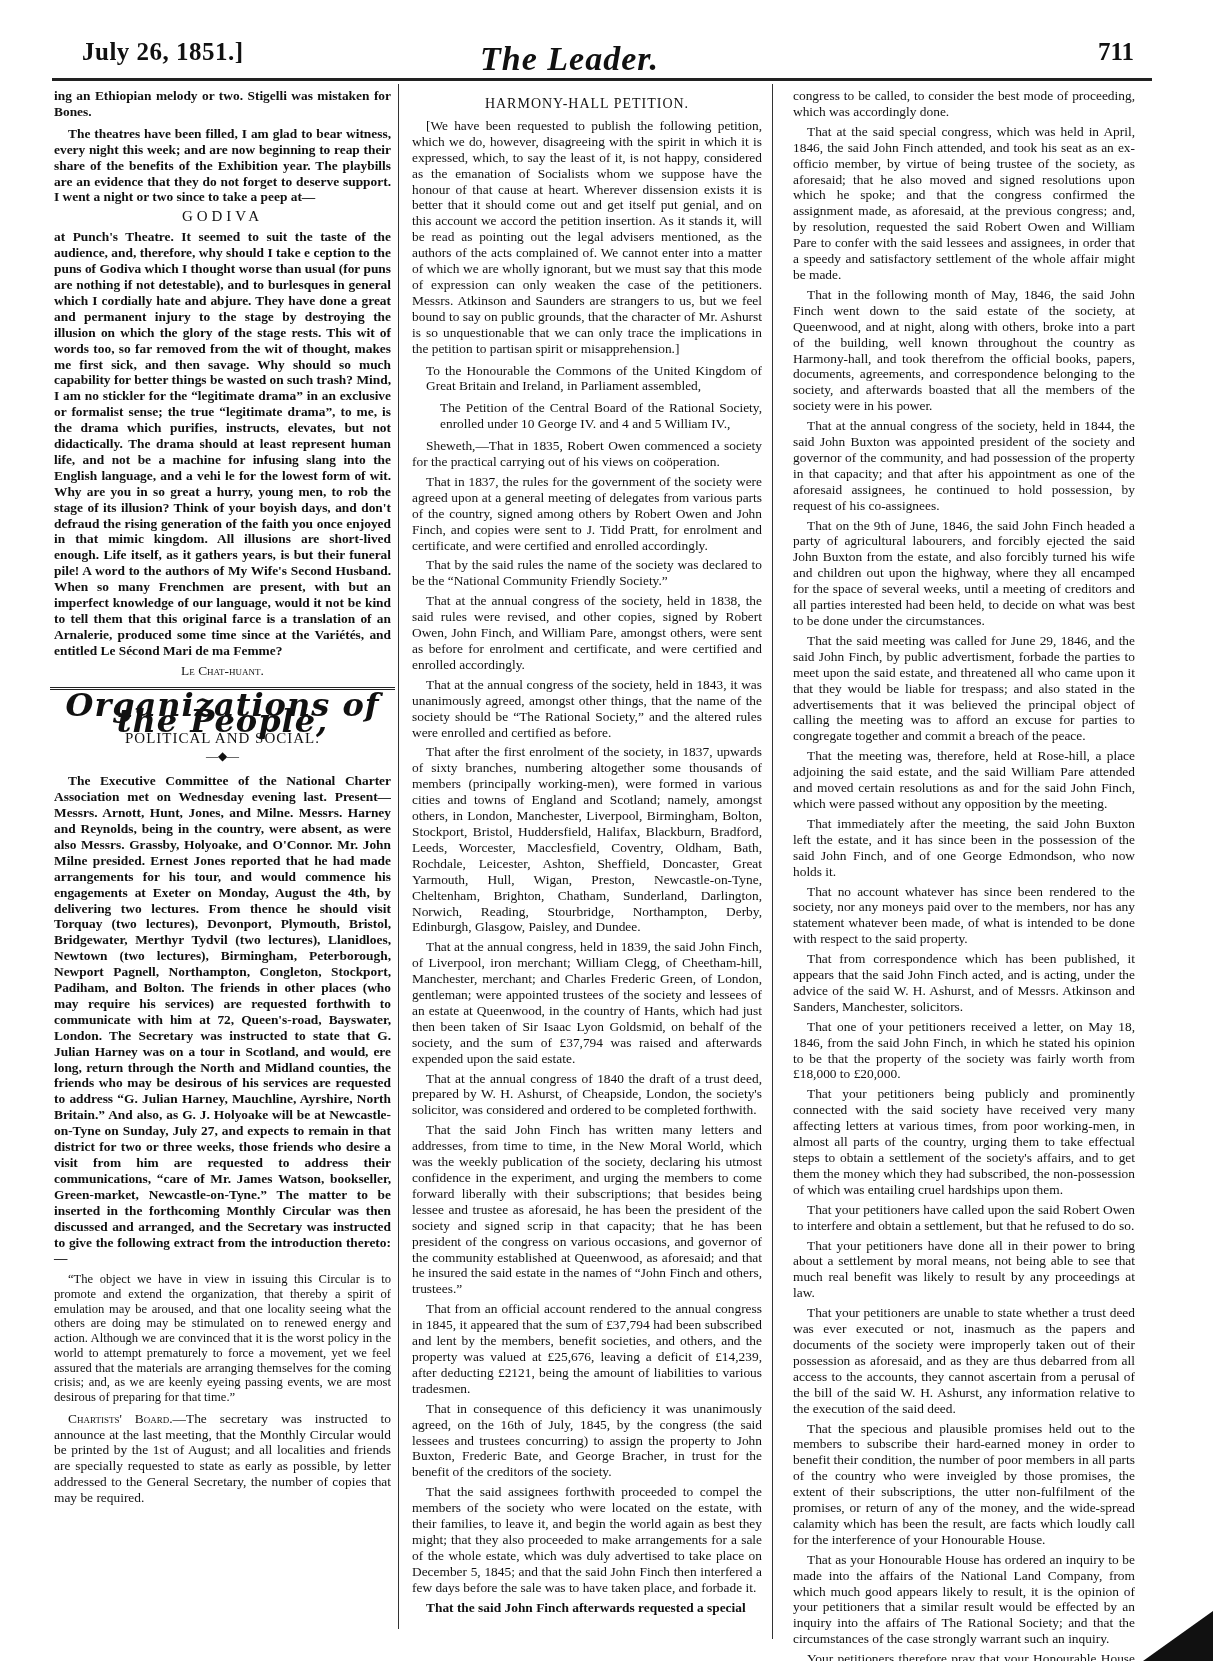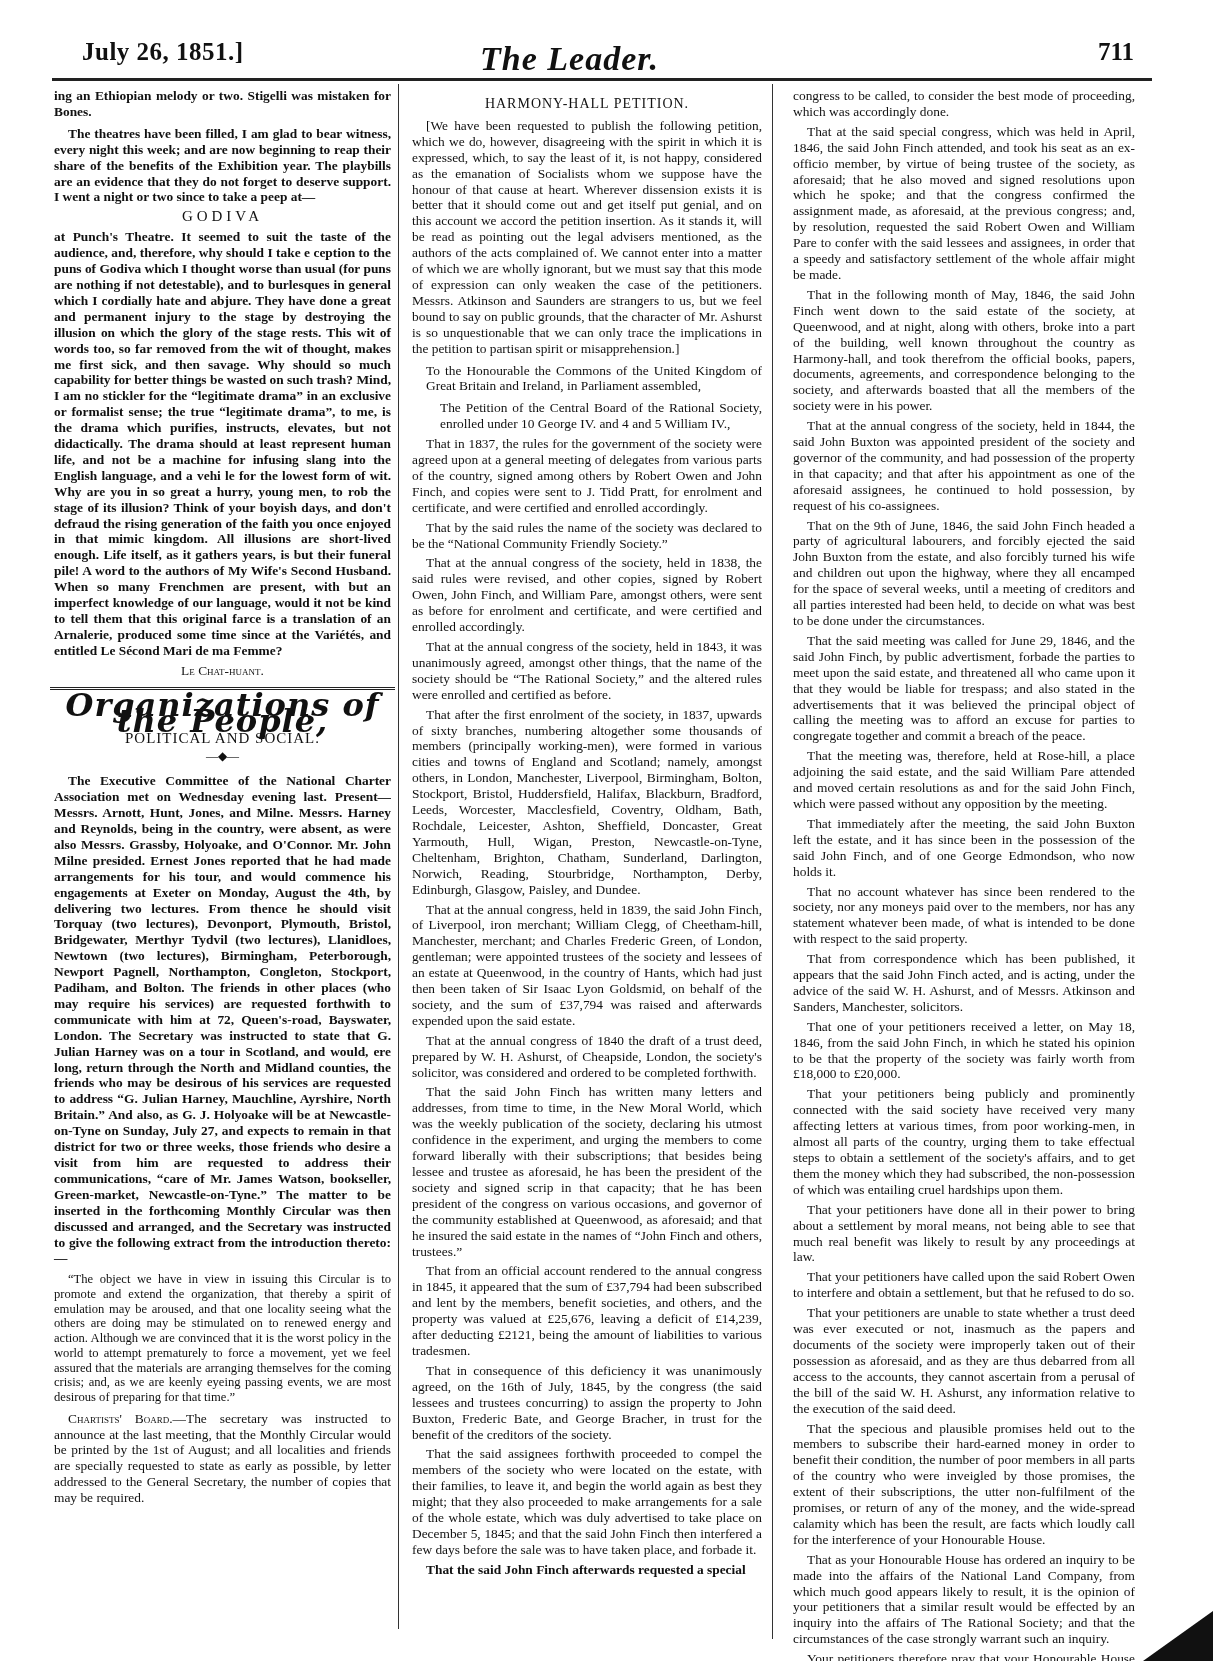--- a/index.html
+++ b/index.html
@@ -60,20 +60,21 @@
   <p class="bold">The Executive Committee of the National Charter Association met on Wednesday evening last. Present—Messrs. Arnott, Hunt, Jones, and Milne. Messrs. Harney and Reynolds, being in the country, were absent, as were also Messrs. Grassby, Holyoake, and O'Connor. Mr. John Milne presided. Ernest Jones reported that he had made arrangements for his tour, and would commence his engagements at Exeter on Monday, August the 4th, by delivering two lectures. From thence he should visit Torquay (two lectures), Devonport, Plymouth, Bristol, Bridgewater, Merthyr Tydvil (two lectures), Llanidloes, Newtown (two lectures), Birmingham, Peterborough, Newport Pagnell, Northampton, Congleton, Stockport, Padiham, and Bolton. The friends in other places (who may require his services) are requested forthwith to communicate with him at 72, Queen's-road, Bayswater, London. The Secretary was instructed to state that G. Julian Harney was on a tour in Scotland, and would, ere long, return through the North and Midland counties, the friends who may be desirous of his services are requested to address “G. Julian Harney, Mauchline, Ayrshire, North Britain.” And also, as G. J. Holyoake will be at Newcastle-on-Tyne on Sunday, July 27, and expects to remain in that district for two or three weeks, those friends who desire a visit from him are requested to address their communications, “care of Mr. James Watson, bookseller, Green-market, Newcastle-on-Tyne.” The matter to be inserted in the forthcoming Monthly Circular was then discussed and arranged, and the Secretary was instructed to give the following extract from the introduction thereto:—</p>
   <p class="quote sp">“The object we have in view in issuing this Circular is to promote and extend the organization, that thereby a spirit of emulation may be aroused, and that one locality seeing what the others are doing may be stimulated on to renewed energy and action. Although we are convinced that it is the worst policy in the world to attempt prematurely to force a movement, yet we feel assured that the materials are arranging themselves for the coming crisis; and, as we are keenly eyeing passing events, we are most desirous of preparing for that time.”</p>
   <p class="sp"><span class="caps">Chartists' Board.</span><span>—The secretary was instructed to announce at the last meeting, that the Monthly Circular would be printed by the 1st of August; and all localities and friends are specially requested to state as early as possible, by letter addressed to the General Secretary, the number of copies that may be required.</span></p>
 </div>
 
 <div class="col c2">
   <div class="section-title">HARMONY-HALL PETITION.</div>
   <p>[We have been requested to publish the following petition, which we do, however, disagreeing with the spirit in which it is expressed, which, to say the least of it, is not happy, considered as the emanation of Socialists whom we suppose have the honour of that cause at heart. Wherever dissension exists it is better that it should come out and get itself put genial, and on this account we accord the petition insertion. As it stands it, will be read as pointing out the legal advisers mentioned, as the authors of the acts complained of. We cannot enter into a matter of which we are wholly ignorant, but we must say that this mode of expression can only weaken the case of the petitioners. Messrs. Atkinson and Saunders are strangers to us, but we feel bound to say on public grounds, that the character of Mr. Ashurst is so unquestionable that we can only trace the implications in the petition to partisan spirit or misapprehension.]</p>
   <p class="addr">To the Honourable the Commons of the United Kingdom of Great Britain and Ireland, in Parliament assembled,</p>
   <p class="addr2 sp">The Petition of the Central Board of the Rational Society, enrolled under 10 George IV. and 4 and 5 William IV.,</p>
+  <p class="sp">Sheweth,—That in 1835, Robert Owen commenced a society for the practical carrying out of his views on coöperation.</p>
   <p>That in 1837, the rules for the government of the society were agreed upon at a general meeting of delegates from various parts of the country, signed among others by Robert Owen and John Finch, and copies were sent to J. Tidd Pratt, for enrolment and certificate, and were certified and enrolled accordingly.</p>
   <p>That by the said rules the name of the society was declared to be the “National Community Friendly Society.”</p>
   <p>That at the annual congress of the society, held in 1838, the said rules were revised, and other copies, signed by Robert Owen, John Finch, and William Pare, amongst others, were sent as before for enrolment and certificate, and were certified and enrolled accordingly.</p>
   <p>That at the annual congress of the society, held in 1843, it was unanimously agreed, amongst other things, that the name of the society should be “The Rational Society,” and the altered rules were enrolled and certified as before.</p>
   <p>That after the first enrolment of the society, in 1837, upwards of sixty branches, numbering altogether some thousands of members (principally working-men), were formed in various cities and towns of England and Scotland; namely, amongst others, in London, Manchester, Liverpool, Birmingham, Bolton, Stockport, Bristol, Huddersfield, Halifax, Blackburn, Bradford, Leeds, Worcester, Macclesfield, Coventry, Oldham, Bath, Rochdale, Leicester, Ashton, Sheffield, Doncaster, Great Yarmouth, Hull, Wigan, Preston, Newcastle-on-Tyne, Cheltenham, Brighton, Chatham, Sunderland, Darlington, Norwich, Reading, Stourbridge, Northampton, Derby, Edinburgh, Glasgow, Paisley, and Dundee.</p>
   <p>That at the annual congress, held in 1839, the said John Finch, of Liverpool, iron merchant; William Clegg, of Cheetham-hill, Manchester, merchant; and Charles Frederic Green, of London, gentleman; were appointed trustees of the society and lessees of an estate at Queenwood, in the country of Hants, which had just then been taken of Sir Isaac Lyon Goldsmid, on behalf of the society, and the sum of £37,794 was raised and afterwards expended upon the said estate.</p>
   <p>That at the annual congress of 1840 the draft of a trust deed, prepared by W. H. Ashurst, of Cheapside, London, the society's solicitor, was considered and ordered to be completed forthwith.</p>
   <p>That the said John Finch has written many letters and addresses, from time to time, in the New Moral World, which was the weekly publication of the society, declaring his utmost confidence in the experiment, and urging the members to come forward liberally with their subscriptions; that besides being lessee and trustee as aforesaid, he has been the president of the society and signed scrip in that capacity; that he has been president of the congress on various occasions, and governor of the community established at Queenwood, as aforesaid; and that he insured the said estate in the names of “John Finch and others, trustees.”</p>
   <p>That from an official account rendered to the annual congress in 1845, it appeared that the sum of £37,794 had been subscribed and lent by the members, benefit societies, and others, and the property was valued at £25,676, leaving a deficit of £14,239, after deducting £2121, being the amount of liabilities to various tradesmen.</p>
   <p>That in consequence of this deficiency it was unanimously agreed, on the 16th of July, 1845, by the congress (the said lessees and trustees concurring) to assign the property to John Buxton, Frederic Bate, and George Bracher, in trust for the benefit of the creditors of the society.</p>
@@ -87,22 +88,22 @@
   <p>That in the following month of May, 1846, the said John Finch went down to the said estate of the society, at Queenwood, and at night, along with others, broke into a part of the building, well known throughout the country as Harmony-hall, and took therefrom the official books, papers, documents, agreements, and correspondence belonging to the society, and afterwards boasted that all the members of the society were in his power.</p>
   <p>That at the annual congress of the society, held in 1844, the said John Buxton was appointed president of the society and governor of the community, and had possession of the property in that capacity; and that after his appointment as one of the aforesaid assignees, he continued to hold possession, by request of his co-assignees.</p>
   <p>That on the 9th of June, 1846, the said John Finch headed a party of agricultural labourers, and forcibly ejected the said John Buxton from the estate, and also forcibly turned his wife and children out upon the highway, where they all encamped for the space of several weeks, until a meeting of creditors and all parties interested had been held, to decide on what was best to be done under the circumstances.</p>
   <p>That the said meeting was called for June 29, 1846, and the said John Finch, by public advertisment, forbade the parties to meet upon the said estate, and threatened all who came upon it that they would be liable for trespass; and also stated in the advertisements that it was believed the principal object of calling the meeting was to afford an excuse for parties to congregate together and commit a breach of the peace.</p>
   <p>That the meeting was, therefore, held at Rose-hill, a place adjoining the said estate, and the said William Pare attended and moved certain resolutions as and for the said John Finch, which were passed without any opposition by the meeting.</p>
   <p>That immediately after the meeting, the said John Buxton left the estate, and it has since been in the possession of the said John Finch, and of one George Edmondson, who now holds it.</p>
   <p>That no account whatever has since been rendered to the society, nor any moneys paid over to the members, nor has any statement whatever been made, of what is intended to be done with respect to the said property.</p>
   <p>That from correspondence which has been published, it appears that the said John Finch acted, and is acting, under the advice of the said W. H. Ashurst, and of Messrs. Atkinson and Sanders, Manchester, solicitors.</p>
   <p>That one of your petitioners received a letter, on May 18, 1846, from the said John Finch, in which he stated his opinion to be that the property of the society was fairly worth from £18,000 to £20,000.</p>
   <p>That your petitioners being publicly and prominently connected with the said society have received very many affecting letters at various times, from poor working-men, in almost all parts of the country, urging them to take effectual steps to obtain a settlement of the society's affairs, and to get them the money which they had subscribed, the non-possession of which was entailing cruel hardships upon them.</p>
+  <p>That your petitioners have called upon the said Robert Owen to interfere and obtain a settlement, but that he refused to do so.</p>
   <p>That your petitioners have done all in their power to bring about a settlement by moral means, not being able to see that much real benefit was likely to result by any proceedings at law.</p>
-  <p>That your petitioners have called upon the said Robert Owen to interfere and obtain a settlement, but that he refused to do so.</p>
   <p>That your petitioners are unable to state whether a trust deed was ever executed or not, inasmuch as the papers and documents of the society were improperly taken out of their possession as aforesaid, and as they are thus debarred from all access to the accounts, they cannot ascertain from a perusal of the bill of the said W. H. Ashurst, any information relative to the execution of the said deed.</p>
   <p>That the specious and plausible promises held out to the members to subscribe their hard-earned money in order to benefit their condition, the number of poor members in all parts of the country who were inveigled by those promises, the extent of their subscriptions, the utter non-fulfilment of the promises, or return of any of the money, and the wide-spread calamity which has been the result, are facts which loudly call for the interference of your Honourable House.</p>
   <p>That as your Honourable House has ordered an inquiry to be made into the affairs of the National Land Company, from which much good appears likely to result, it is the opinion of your petitioners that a similar result would be effected by an inquiry into the affairs of The Rational Society; and that the circumstances of the case strongly warrant such an inquiry.</p>
   <p>Your petitioners therefore pray that your Honourable House will forthwith order an inquiry to be made into the affairs of the Rational Society, before a committee of your Honourable House; and that your petitioners, in common with other members thereof, may be heard in support of the allegations herein contained, in order that justice may be done to all parties interested.</p>
   <p>And your petitioners, as in duty bound, will ever pray.</p>
   <div class="short-rule"></div>
   <p class="bold"><span class="caps">Centre of Coöperative Agency.</span><span>—The public will be (or at least ought to be) glad to learn, that the Company established at 76, Charlotte-street,</span></p>
 </div>
 
 <div class="corner"></div>

